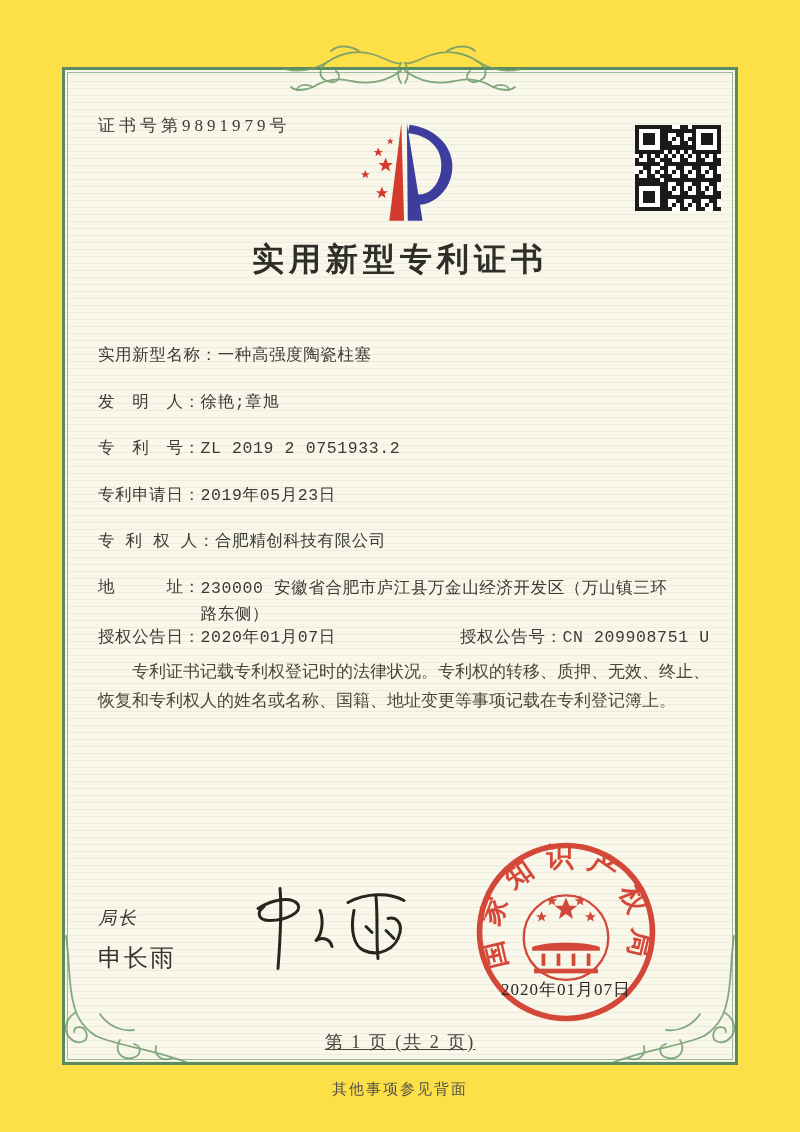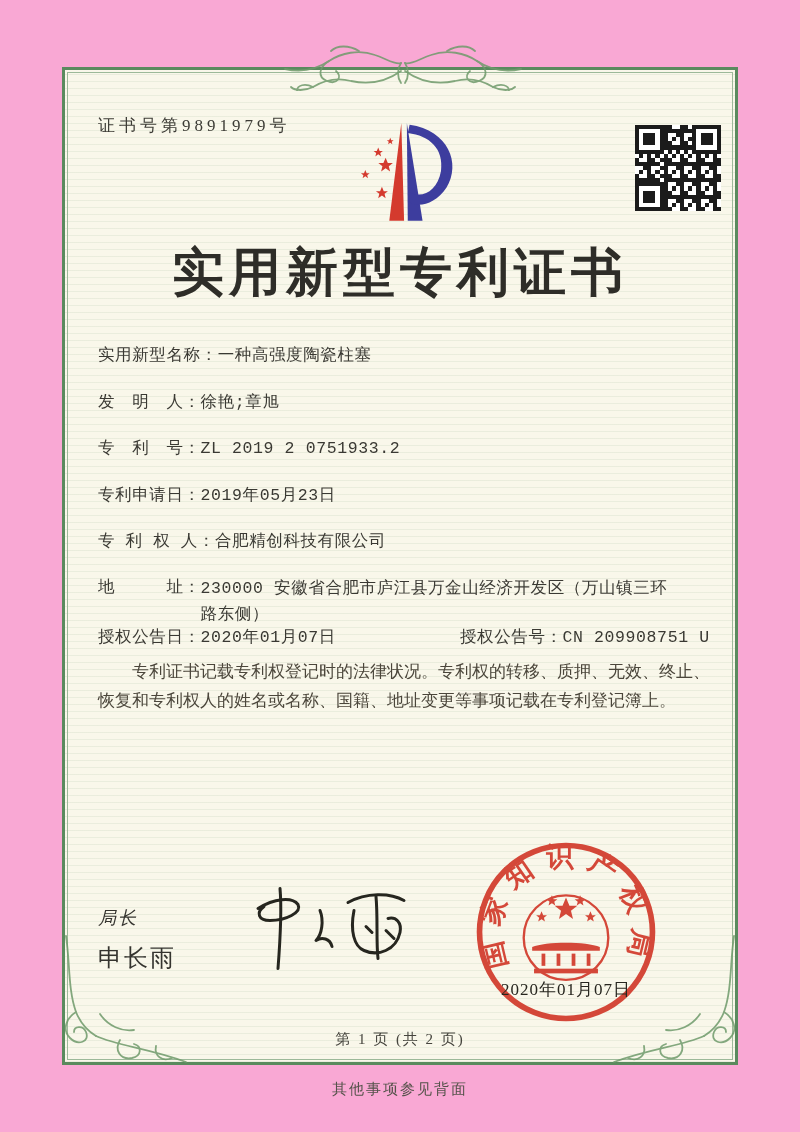--- a/index.html
+++ b/index.html
@@ -1,20 +1,20 @@
 <!DOCTYPE html>
 <html style="--frame-green: #5a8a5e;"><head>
 <meta charset="utf-8">
 <style>
   html,body{margin:0;padding:0;background:#e8e8e4;}
   .page{
     position:relative;
     width:800px;height:1132px;
     margin:0 auto;
-    background:#f9a8d4;
+    background:#fde047;
     font-family:"Liberation Serif","DejaVu Serif",serif;
     color:#35342f;
     overflow:hidden;
   }
   
   .frame{
     position:absolute;left:62px;top:67px;width:676px;height:998px;
     border:3px solid var(--frame-green,#5a8a5e);
     box-sizing:border-box;
     background-color:#f9f7ea;
@@ -27,21 +27,21 @@
     pointer-events:none;
   }
   .cert-no{
     position:absolute;left:98px;top:114px;
     font-size:17px;letter-spacing:4px;color:#3c3b35;
   }
   .logo{position:absolute;left:345px;top:110px;width:120px;height:120px;}
   .qr{position:absolute;left:635px;top:125px;width:86px;height:86px;}
   .title{
     position:absolute;left:0;right:0;top:238px;
-    text-align:center;font-size:52px;font-weight:700;
+    text-align:center;font-size:32px;font-weight:700;
     letter-spacing:5px;color:#2e2d28;
   }
   .rows{position:absolute;left:98px;top:0;width:610px;font-size:16.5px;}
   .row{position:absolute;left:0;white-space:nowrap;letter-spacing:0.6px;font-family:Liberation Mono, monospace;}
   .row .lbl{color:#3a3933;}
   .row .val{color:#3a3933;}
   .row-name{top:344px;}
   .row-inventor{top:391px;}
   .row-patno{top:437px;}
   .row-filing{top:484px;}
@@ -61,21 +61,21 @@
   .signoff-title{position:absolute;left:98px;top:906px;font-size:18px;letter-spacing:2px;font-style:italic;}
   .signoff-name{position:absolute;left:98px;top:942px;font-size:24px;letter-spacing:2px;}
   .signature{position:absolute;left:228px;top:878px;width:190px;height:100px;}
   .seal{position:absolute;left:472px;top:838px;width:188px;height:188px;opacity:0.93;}
   .seal-date{
     position:absolute;left:472px;top:978px;width:188px;text-align:center;
     font-size:17px;color:#27261f;letter-spacing:1px;
   }
   .page-no{
     position:absolute;left:0;right:0;top:1030px;text-align:center;
-    font-size:15px;letter-spacing:2px;color:#45443d;
+    font-size:18px;letter-spacing:2px;color:#45443d;text-decoration:underline;
   }
   .back-note{
     position:absolute;left:0;right:0;top:1080px;text-align:center;
     font-size:15px;letter-spacing:2px;color:#54524a;
   }
   .flourish-top{position:absolute;left:283px;top:43px;width:240px;height:48px;}
   .flourish-bl{position:absolute;left:58px;top:934px;width:132px;height:132px;}
   .flourish-br{position:absolute;left:610px;top:934px;width:132px;height:132px;transform:scaleX(-1);}
   svg{display:block;}
 </style>

